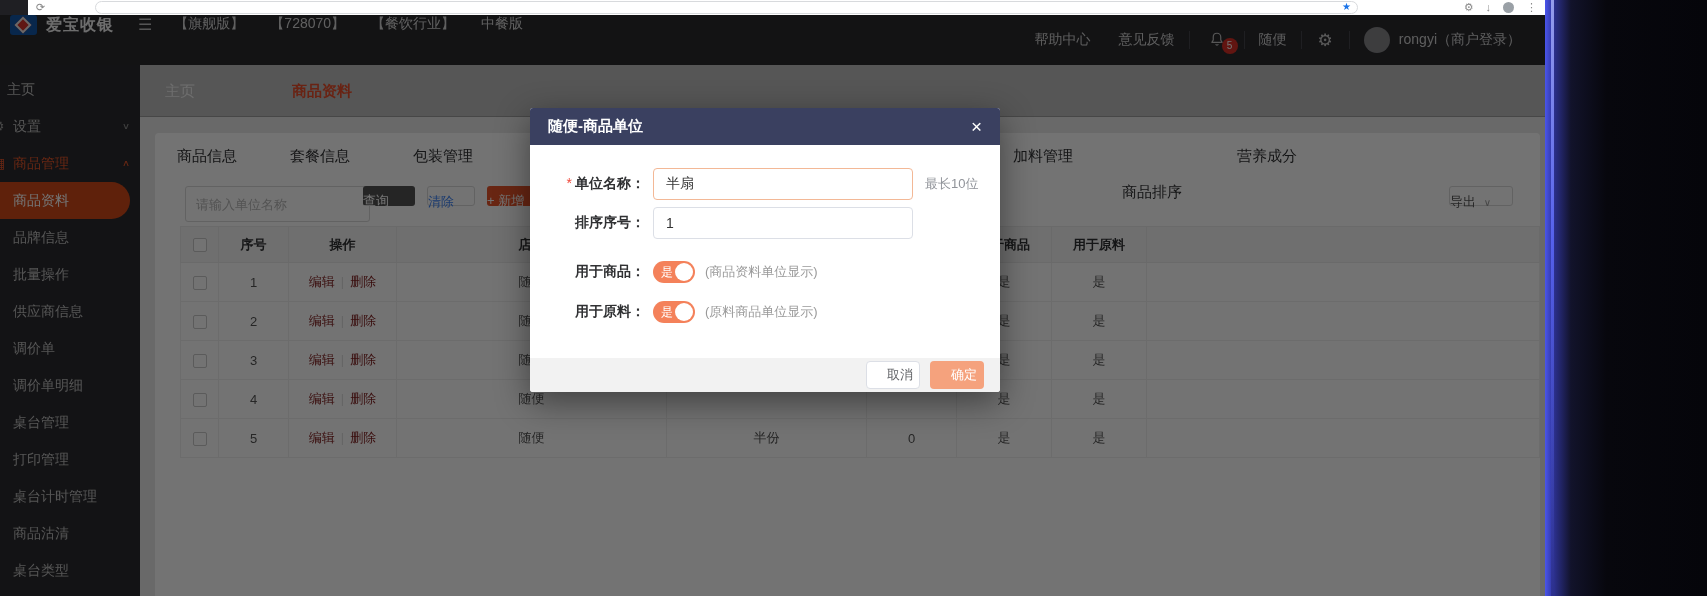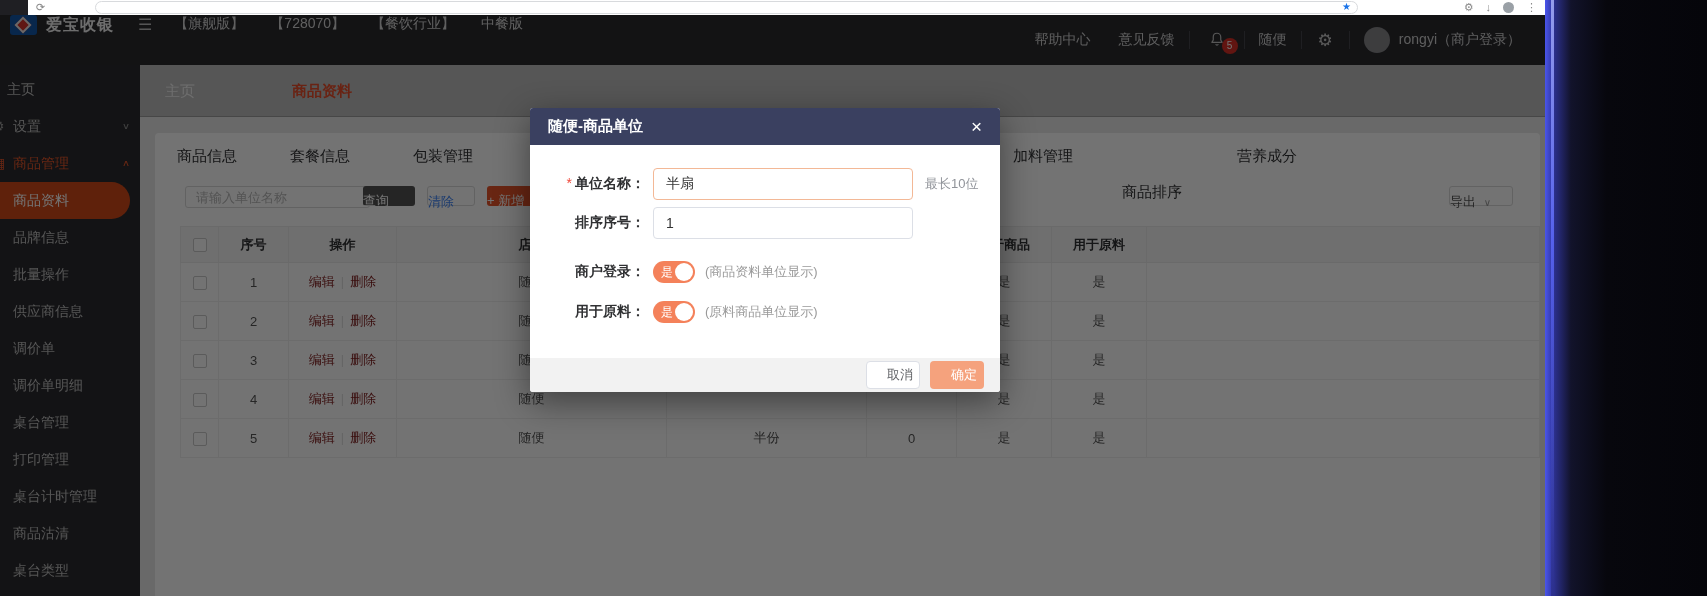--- a/index.html
+++ b/index.html
@@ -51,21 +51,21 @@
   .side-home { margin-left:-6px; }
 
   
   .tabbar { position:absolute; left:140px; top:50px; width:1405px; height:52px; background:#bfbfbf; border-bottom:1px solid #9e9e9e; }
   .tabbar .tb { position:absolute; top:0; height:52px; line-height:52px; font-size:15px; color:#f2f2f2; cursor:pointer; }
   .tabbar .tb.active { color:#e84e2c; font-weight:bold; }
 
   
   .content { position:absolute; left:155px; top:118px; width:1385px; height:463px; background:#ffffff; border-radius:4px 4px 0 0; }
   .ctab { position:absolute; top:14px; font-size:15px; color:#303133; cursor:pointer; }
-  .toolbar-input { position:absolute; left:30px; top:53px; width:185px; height:22px; border:1px solid #d9d9d9; border-radius:3px; font-size:13px; color:#333; padding:0 10px; background:#fff; }
+  .toolbar-input { position:absolute; left:30px; top:53px; width:185px; height:36px; border:1px solid #d9d9d9; border-radius:3px; font-size:13px; color:#333; padding:0 10px; background:#fff; }
   .toolbar-input::placeholder { color:#b8b8b8; }
   .btn { position:absolute; top:53px; height:20px; border-radius:3px; font-size:13px; line-height:30px; cursor:pointer;margin-left:11px; }
   .btn-query { left:197px; width:52px; background:#525252; color:#fff; }
   .btn-clear { left:261px; width:48px; background:#fff; border:1px solid #d9d9d9; color:#3b82f6; }
   .btn-add { left:321px; width:88px; background:#e8542a; color:#fff; }
   .btn-export { left:1283px; width:64px; background:#fff; border:1px solid #d9d9d9; color:#555; }
   .btn-export .crt { font-size:10px; color:#999; margin-left:4px; }
 
   
   table.grid { position:absolute; left:25px; top:93px; width:1360px; border-collapse:collapse; table-layout:fixed; font-size:13px; color:#555; }
@@ -306,21 +306,21 @@
       <div class="frow">
         <span class="flabel"><span class="req">*</span><span>单位名称：</span></span>
         <input class="finput focused" value="半扇" style="">
         <span class="fhint">最长10位</span>
       </div>
       <div class="frow frow2">
         <span class="flabel">排序序号：</span>
         <input class="finput" value="1" style="">
       </div>
       <div class="frow trow1">
-        <span class="flabel">商户登录：</span>
+        <span class="flabel">用于商品：</span>
         <span class="toggle">
           <span class="t-txt">是</span>
           <span class="t-knob"></span>
         </span>
         <span class="tnote">(商品资料单位显示)</span>
       </div>
       <div class="frow trow2">
         <span class="flabel">用于原料：</span>
         <span class="toggle">
           <span class="t-txt">是</span>

